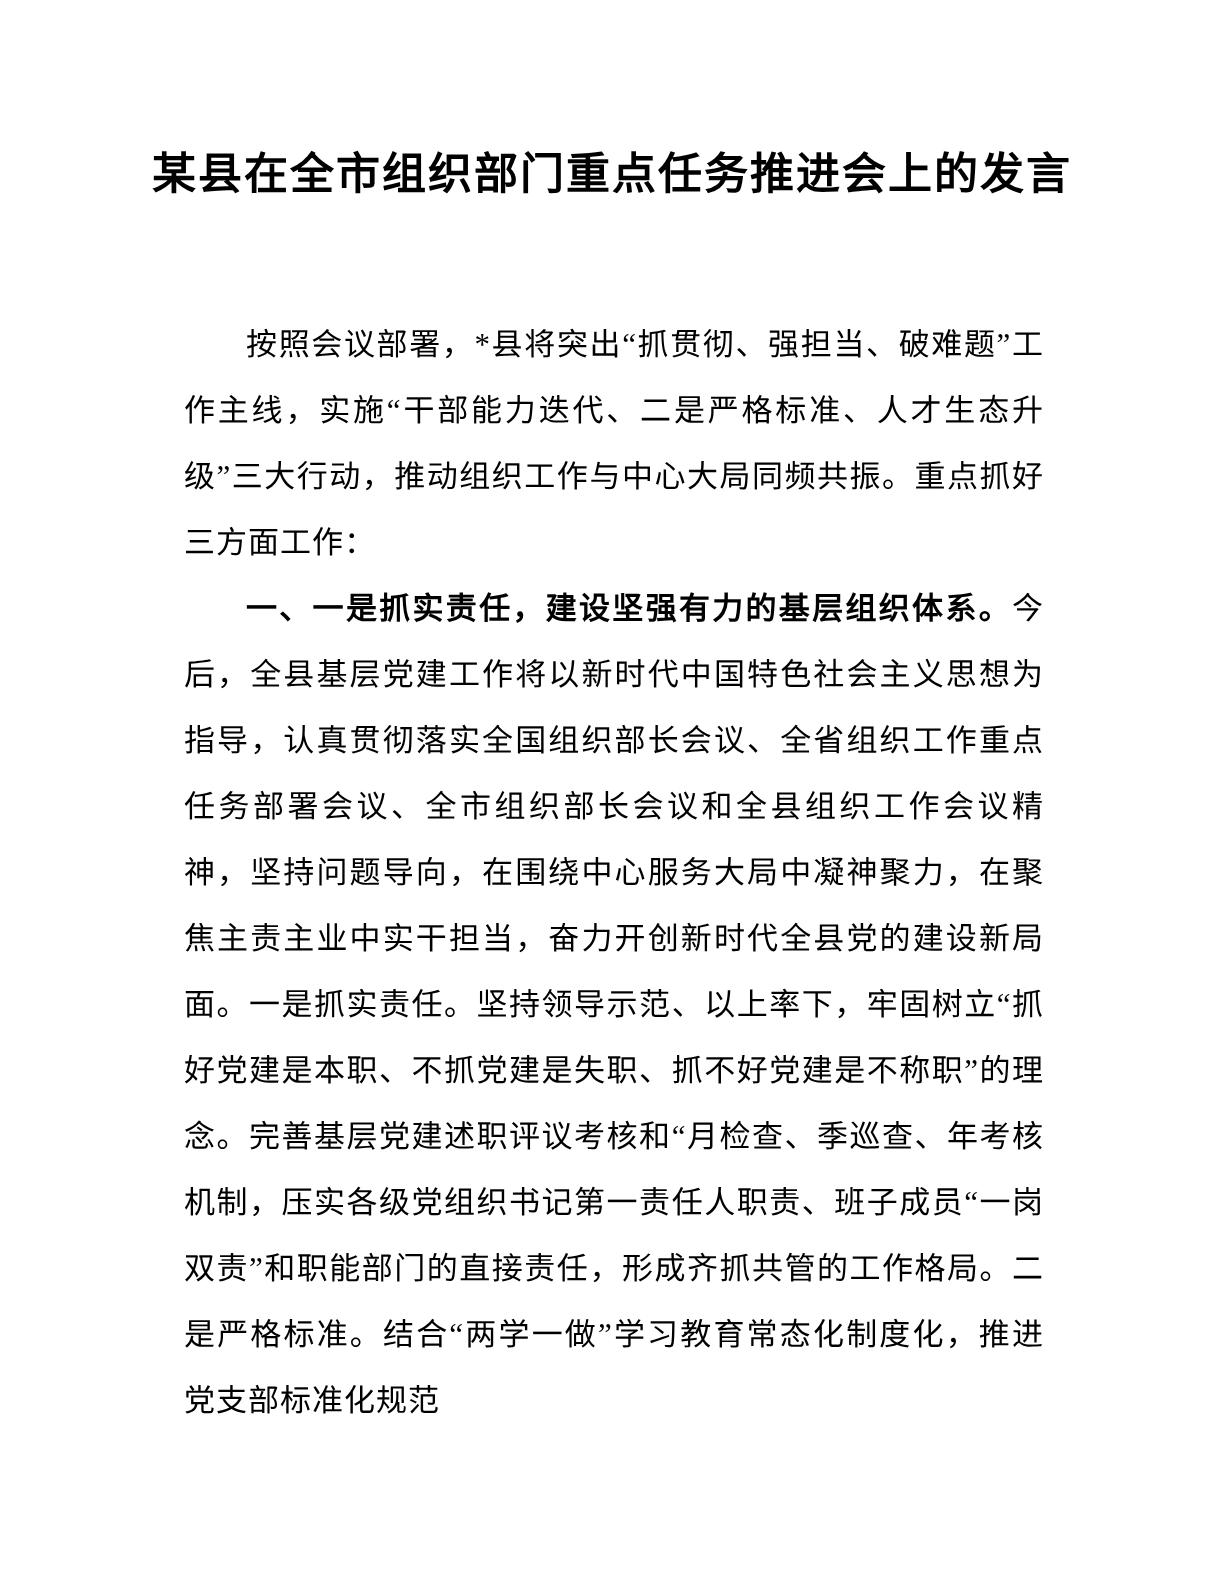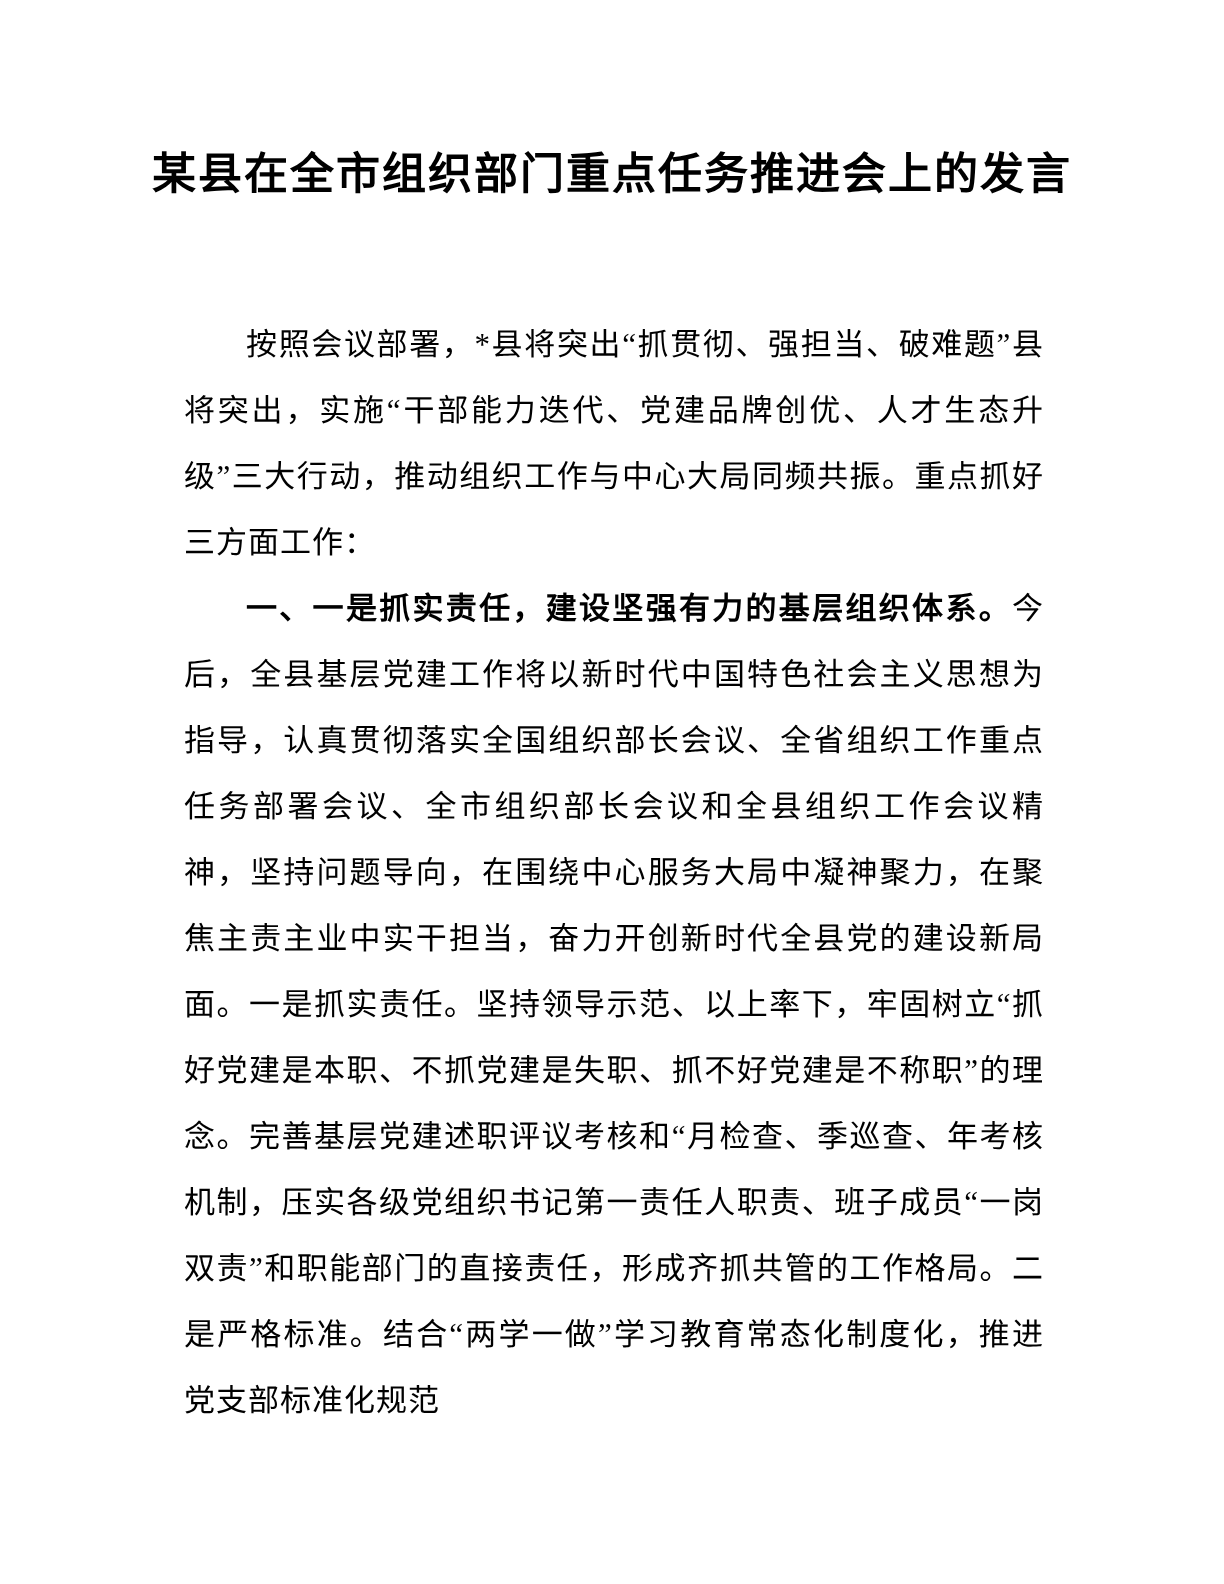--- a/index.html
+++ b/index.html
@@ -59,21 +59,21 @@
 </head>
 <body>
 
 <div class="page">
 
   <h1 class="doc-title">某县在全市组织部门重点任务推进会上的发言</h1>
 
   <div class="doc-body">
 
     <p class="para">
-      <span class="run">按照会议部署，*县将突出“抓贯彻、强担当、破难题”县将突出，实施“干部能力迭代、党建品牌创优、人才生态升级”三大行动，推动组织工作与中心大局同频共振。重点抓好三方面工作：</span>
+      <span class="run">按照会议部署，*县将突出“抓贯彻、强担当、破难题”工作主线，实施“干部能力迭代、二是严格标准、人才生态升级”三大行动，推动组织工作与中心大局同频共振。重点抓好三方面工作：</span>
     </p>
 
     <p class="para">
       <span class="run run-bold">一、一是抓实责任，建设坚强有力的基层组织体系。</span><span class="run">今后，全县基层党建工作将以新时代中国特色社会主义思想为指导，认真贯彻落实全国组织部长会议、全省组织工作重点任务部署会议、全市组织部长会议和全县组织工作会议精神，坚持问题导向，在围绕中心服务大局中凝神聚力，在聚焦主责主业中实干担当，奋力开创新时代全县党的建设新局面。一是抓实责任。坚持领导示范、以上率下，牢固树立“抓好党建是本职、不抓党建是失职、抓不好党建是不称职”的理念。完善基层党建述职评议考核和“月检查、季巡查、年考核机制，压实各级党组织书记第一责任人职责、班子成员“一岗双责”和职能部门的直接责任，形成齐抓共管的工作格局。二是严格标准。结合“两学一做”学习教育常态化制度化，推进党支部标准化规范</span>
     </p>
 
   </div>
 
 </div>
 

